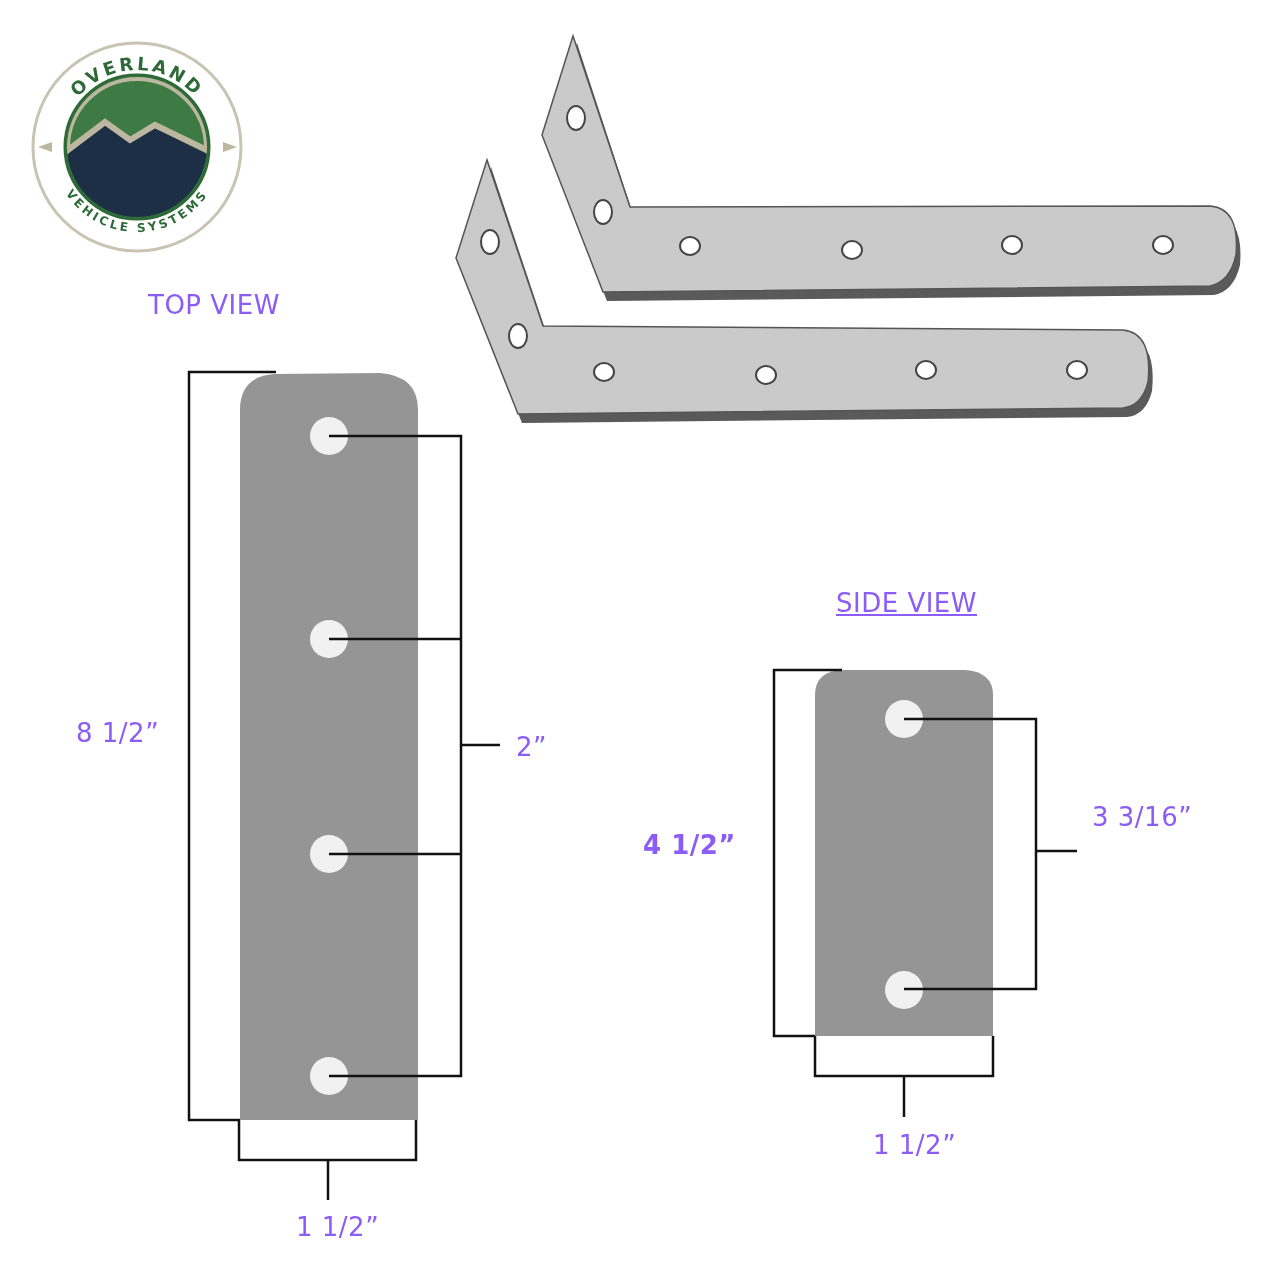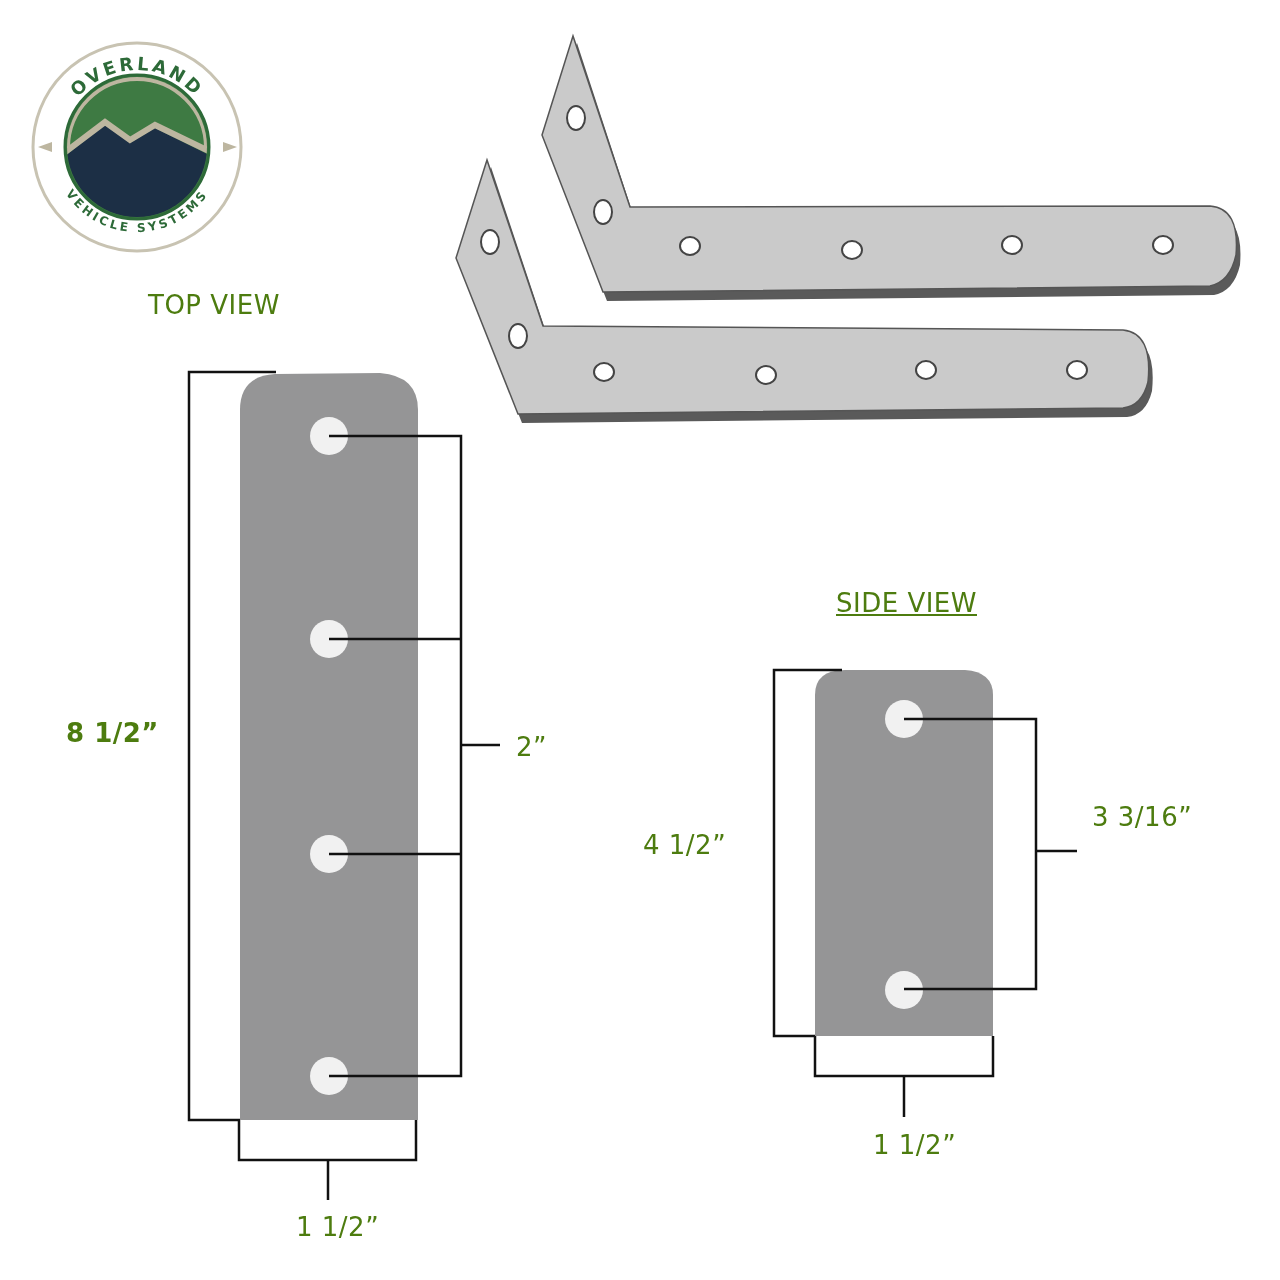--- a/index.html
+++ b/index.html
@@ -1,18 +1,18 @@
 <!DOCTYPE html>
 <html><head>
 <meta charset="utf-8">
 <style>
   html,body{margin:0;padding:0;background:#fff;}
   body{width:1280px;height:1280px;position:relative;overflow:hidden;font-family:"DejaVu Sans","Liberation Sans",sans-serif;}
   .abs{position:absolute;}
-  .label{position:absolute;font-size:26px;color:#4d7c0f;white-space:nowrap;letter-spacing:0.5px;}
+  .label{position:absolute;font-size:26px;color:#8b5cf6;white-space:nowrap;letter-spacing:0.5px;}
   svg{position:absolute;left:0;top:0;}
 </style>
 </head>
 <body>
 
 <div class="abs" style="left:30px;top:40px;width:215px;height:215px;">
   <svg width="215" height="215" viewBox="0 0 215 215">
     <defs>
       <path id="arcTop" d="M 30 107 A 77 77 0 0 1 184 107"></path>
       <path id="arcBot" d="M 22 107 A 85 85 0 0 0 192 107"></path>
@@ -81,36 +81,36 @@
       <polyline points="276,372 189,372 189,1120 240,1120"></polyline>
       <polyline points="329,436 461,436 461,1076 329,1076"></polyline>
       <line x1="329" y1="639" x2="461" y2="639"></line>
       <line x1="329" y1="854" x2="461" y2="854"></line>
       <line x1="461" y1="745" x2="500" y2="745"></line>
       <polyline points="239,1120 239,1160 416,1160 416,1120"></polyline>
       <line x1="328" y1="1160" x2="328" y2="1200"></line>
     </g>
   </svg>
 </div>
-<div class="label" style="left:66px;top:718px;font-weight:bold;">8 1/2”</div>
+<div class="label" style="left:76px;top:718px;">8 1/2”</div>
 <div class="label" style="left:516px;top:732px;">2”</div>
 <div class="label" style="left:296px;top:1212px;">1 1/2”</div>
 
 <div class="label" style="left:836px;top:588px;text-decoration:underline;">SIDE VIEW</div>
 <div class="abs" style="left:640px;top:0;width:640px;height:1280px;">
   <svg width="640" height="1280" viewBox="640 0 640 1280">
     <path d="M 815 695 Q 815 670 845 670 L 965 670 Q 993 672 993 695 L 993 1036 L 815 1036 Z" fill="#959596"></path>
     <g fill="#f1f1f1">
       <circle cx="904" cy="719" r="19"></circle>
       <circle cx="904" cy="990" r="19"></circle>
     </g>
     <g stroke="#111" stroke-width="2.5" fill="none">
       <polyline points="842,670 774,670 774,1036 815,1036"></polyline>
       <polyline points="904,719 1036,719 1036,989 904,989"></polyline>
       <line x1="1036" y1="851" x2="1077" y2="851"></line>
       <polyline points="815,1036 815,1076 993,1076 993,1036"></polyline>
       <line x1="904" y1="1076" x2="904" y2="1117"></line>
     </g>
   </svg>
 </div>
-<div class="label" style="left:643px;top:830px;">4 1/2”</div>
+<div class="label" style="left:643px;top:830px;font-weight:bold;">4 1/2”</div>
 <div class="label" style="left:1092px;top:786px;margin-top:16px;">3 3/16”</div>
 <div class="label" style="left:873px;top:1130px;">1 1/2”</div>
 
 </body></html>

